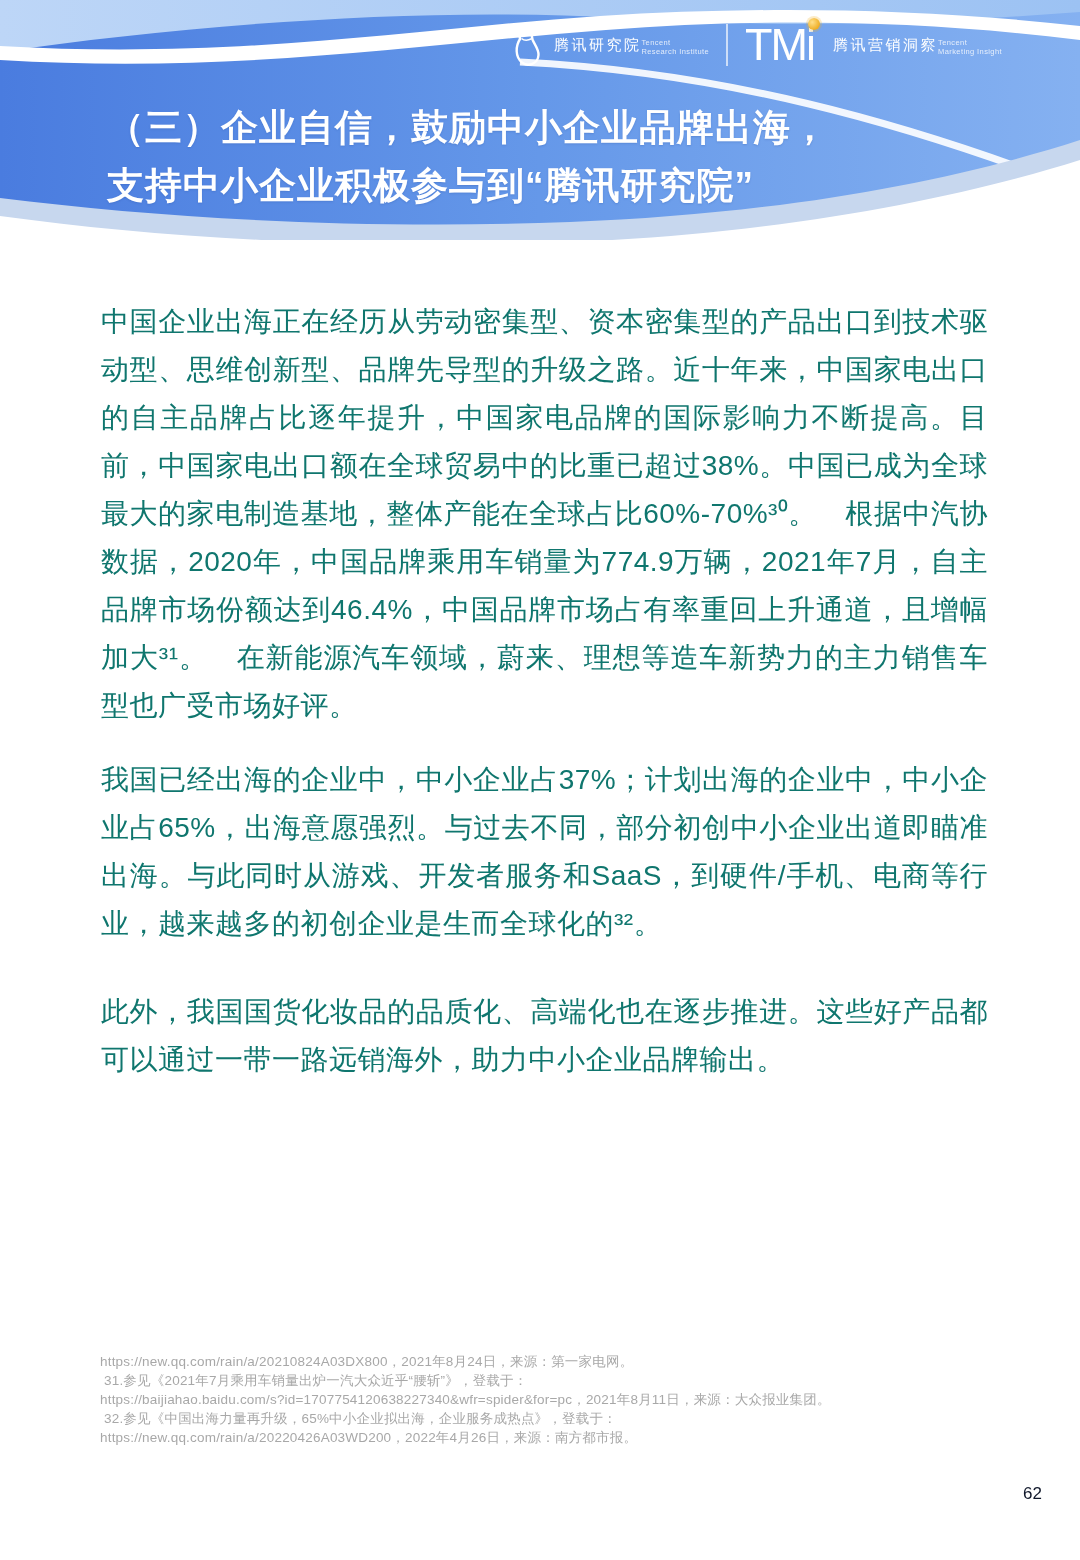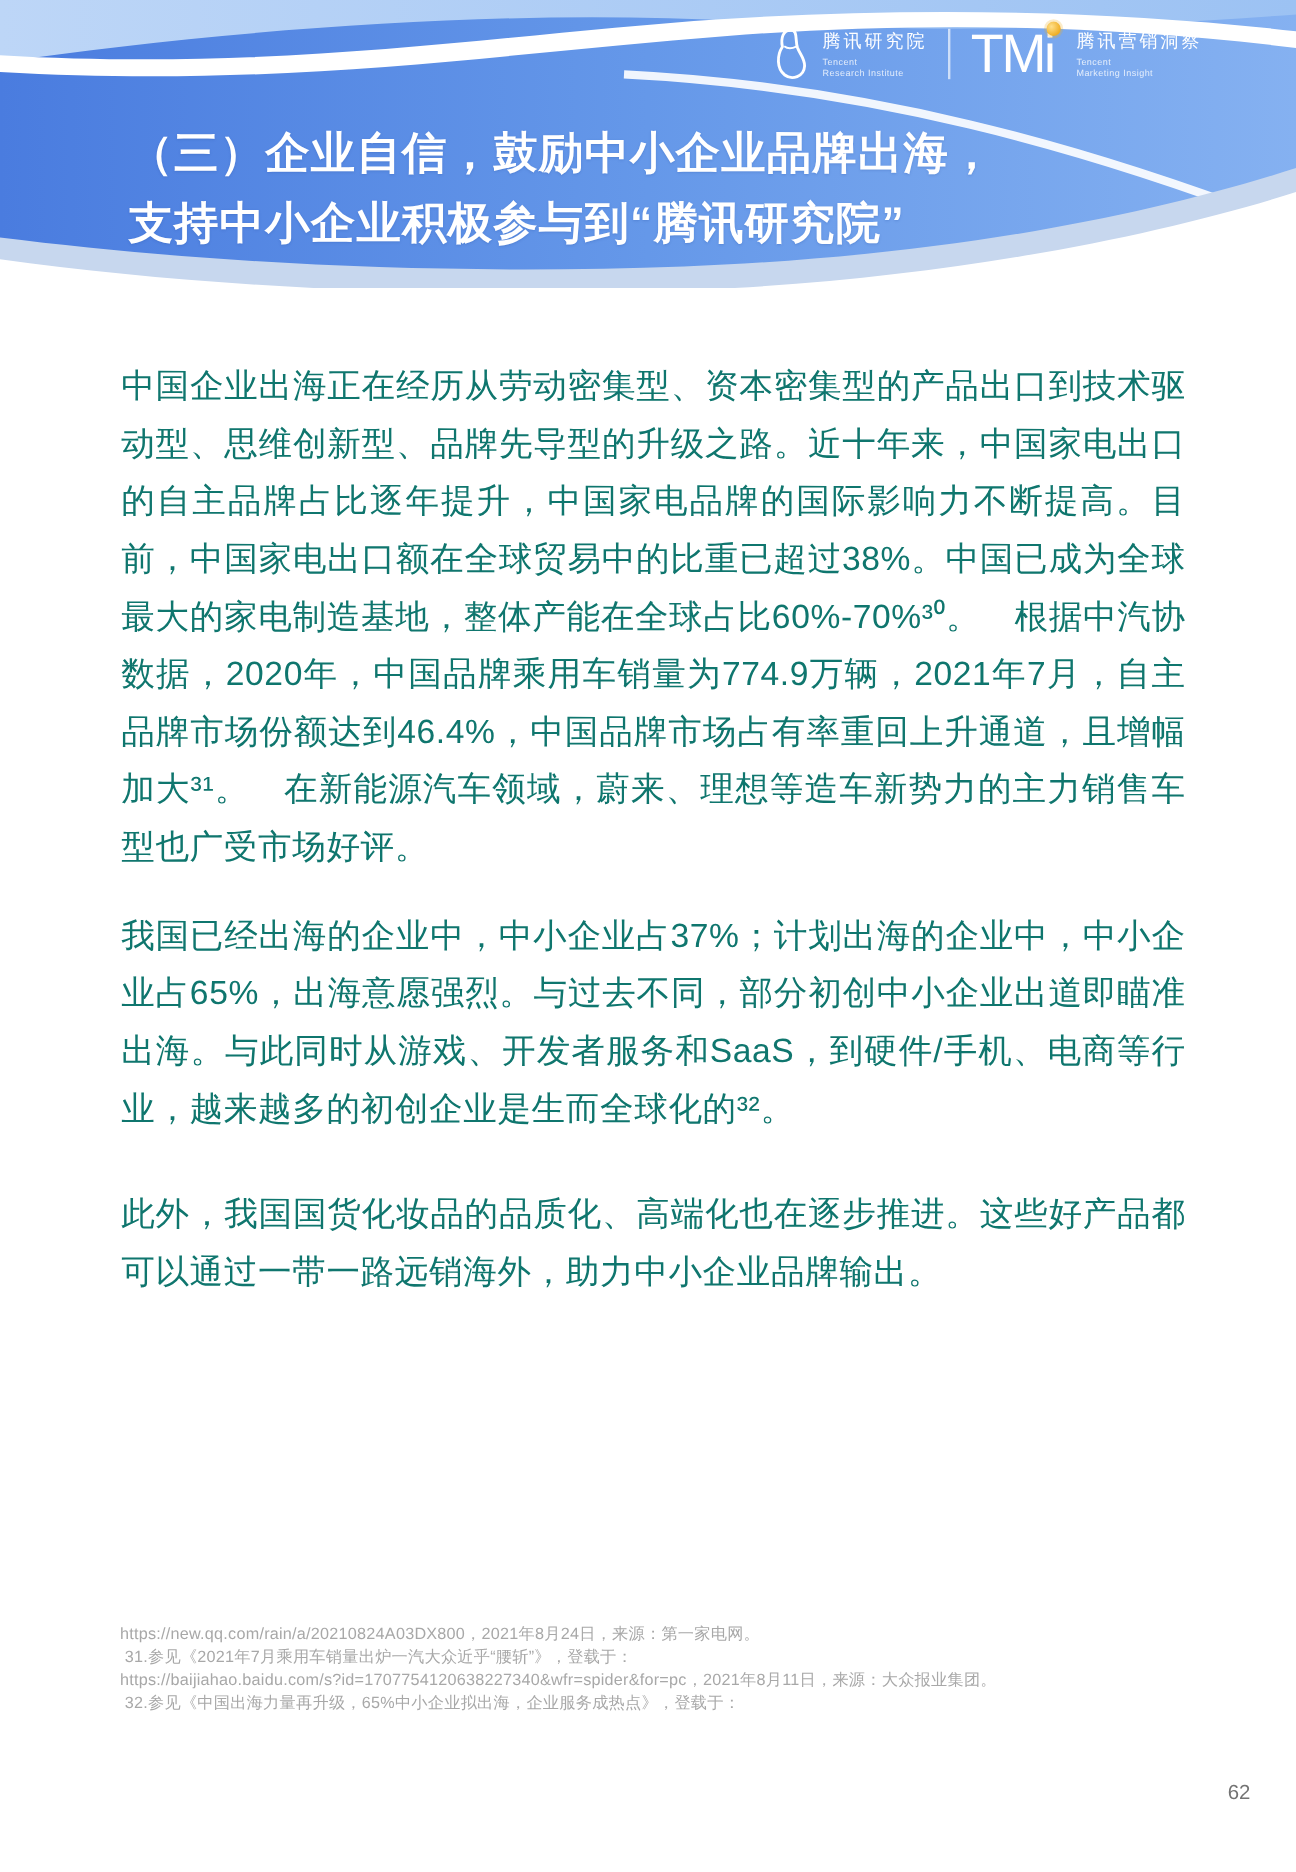--- a/index.html
+++ b/index.html
@@ -22,21 +22,21 @@
     text-shadow: 0 1px 2px rgba(40,80,160,0.25);
   }
 
   
   .logos {
     position: absolute; top: 22px; right: 78px;
     display: flex; align-items: center; gap: 11px;
     color: #ffffff;
   }
   .penguin-wrap { width: 32px; height: 46px; }
-  .logo-block { display: flex; flex-direction: column; justify-content: center; }
+  .logo-block { display: flex; flex-direction: row; justify-content: center; align-items: center; }
   .logo-cn { font-size: 15px; letter-spacing: 2.5px; font-weight: 400; }
   .logo-en { font-size: 7.5px; letter-spacing: 0.4px; opacity: 0.8; margin-top: 3px; white-space: pre-line; }
   .logo-divider { width: 2px; height: 42px; background: rgba(255,255,255,0.65); margin: 0 6px; }
   .tmi-logo { position: relative; font-size: 45px; font-weight: 400; line-height: 44px; letter-spacing: -2px; padding-right: 8px; text-align: right; }
   .tmi-dot {
     position: absolute; top: -5px; right: 2px;
     width: 12px; height: 12px; border-radius: 50%;
     background: radial-gradient(circle at 35% 35%, #ffe08a, #efae25 70%);
     box-shadow: 0 0 0 2px rgba(239,174,37,0.25);
   }
@@ -58,21 +58,21 @@
   .footnotes {
     position: absolute; left: 100px; top: 1352px; width: 860px;
     font-size: 13.5px; line-height: 19px;
     color: #a8a8a8; letter-spacing: 0.2px;
   }
   .footnotes .fn-head { padding-left: 4px; }
 
   
   .page-number {
     position: absolute; right: 38px; top: 1484px;
-    font-size: 17px; color: #737373;
+    font-size: 17px; color: #0f172a;
   }
 </style>
 </head>
 <body>
 
 <header class="banner">
   <svg class="banner-bg" viewBox="0 0 1080 240" preserveAspectRatio="none">
     <defs>
       <linearGradient id="gMain" x1="0" y1="0" x2="1" y2="0">
         <stop offset="0" stop-color="#4a7cdf"></stop>
@@ -126,15 +126,16 @@
   <p>中国企业出海正在经历从劳动密集型、资本密集型的产品出口到技术驱动型、思维创新型、品牌先导型的升级之路。近十年来，中国家电出口的自主品牌占比逐年提升，中国家电品牌的国际影响力不断提高。目前，中国家电出口额在全球贸易中的比重已超过38%。中国已成为全球最大的家电制造基地，整体产能在全球占比60%-70%³⁰。　根据中汽协数据，2020年，中国品牌乘用车销量为774.9万辆，2021年7月，自主品牌市场份额达到46.4%，中国品牌市场占有率重回上升通道，且增幅加大³¹。　在新能源汽车领域，蔚来、理想等造车新势力的主力销售车型也广受市场好评。</p>
   <p class="gap-lg">我国已经出海的企业中，中小企业占37%；计划出海的企业中，中小企业占65%，出海意愿强烈。与过去不同，部分初创中小企业出道即瞄准出海。与此同时从游戏、开发者服务和SaaS，到硬件/手机、电商等行业，越来越多的初创企业是生而全球化的³²。</p>
   <p>此外，我国国货化妆品的品质化、高端化也在逐步推进。这些好产品都可以通过一带一路远销海外，助力中小企业品牌输出。</p>
 </main>
 
 <section class="footnotes">
   <div class="fn-url">https://new.qq.com/rain/a/20210824A03DX800，2021年8月24日，来源：第一家电网。</div>
   <div class="fn-head">31.参见《2021年7月乘用车销量出炉一汽大众近乎“腰斩”》，登载于：</div>
   <div class="fn-url">https://baijiahao.baidu.com/s?id=1707754120638227340&amp;wfr=spider&amp;for=pc，2021年8月11日，来源：大众报业集团。</div>
   <div class="fn-head">32.参见《中国出海力量再升级，65%中小企业拟出海，企业服务成热点》，登载于：</div>
+  <div class="fn-url">https://new.qq.com/rain/a/20220426A03WD200，2022年4月26日，来源：南方都市报。</div>
 </section>
 
 <div class="page-number">62</div>
 
 </body></html>

